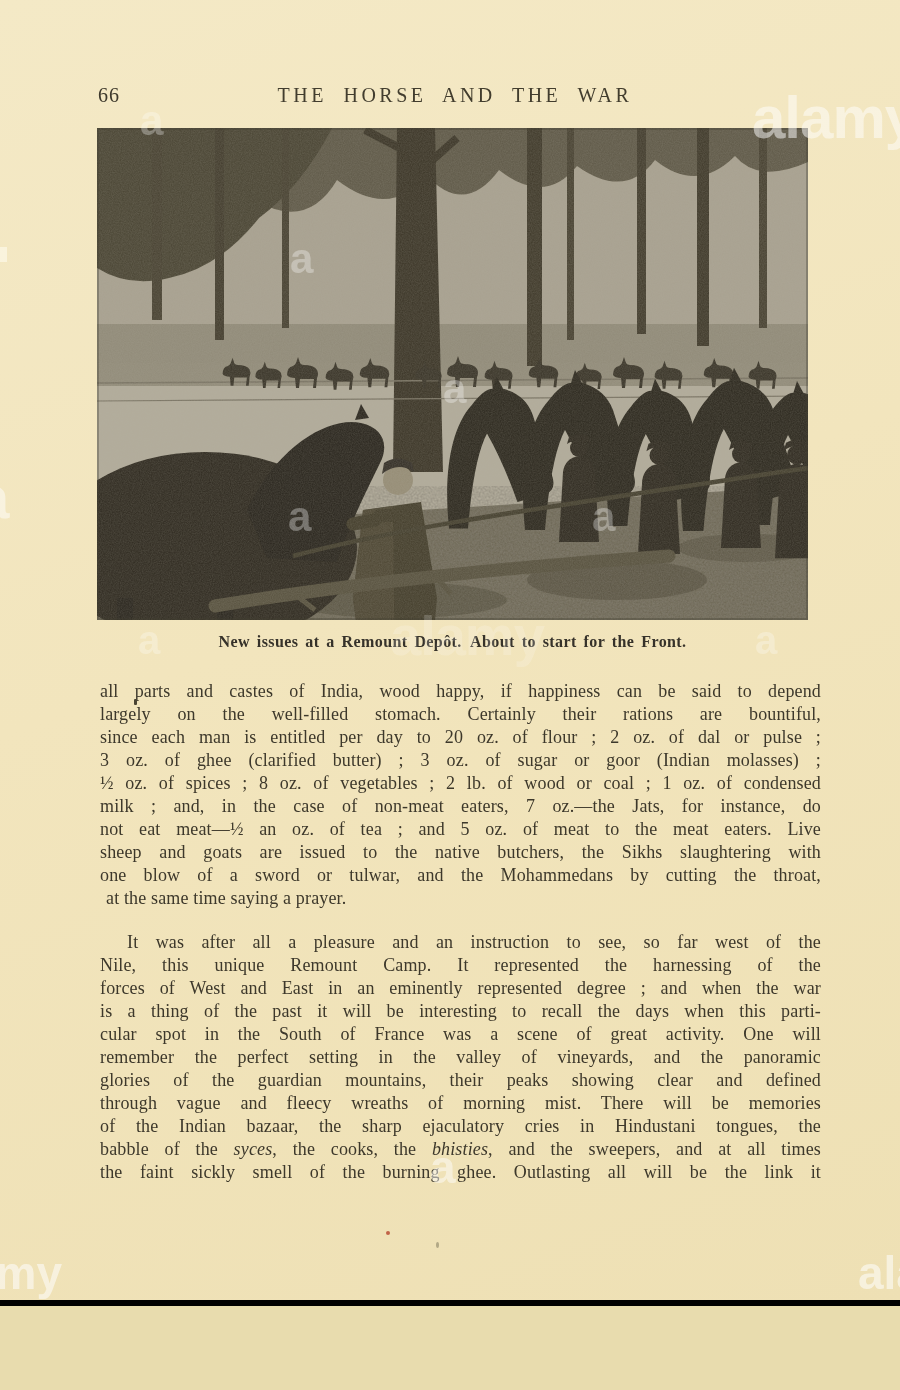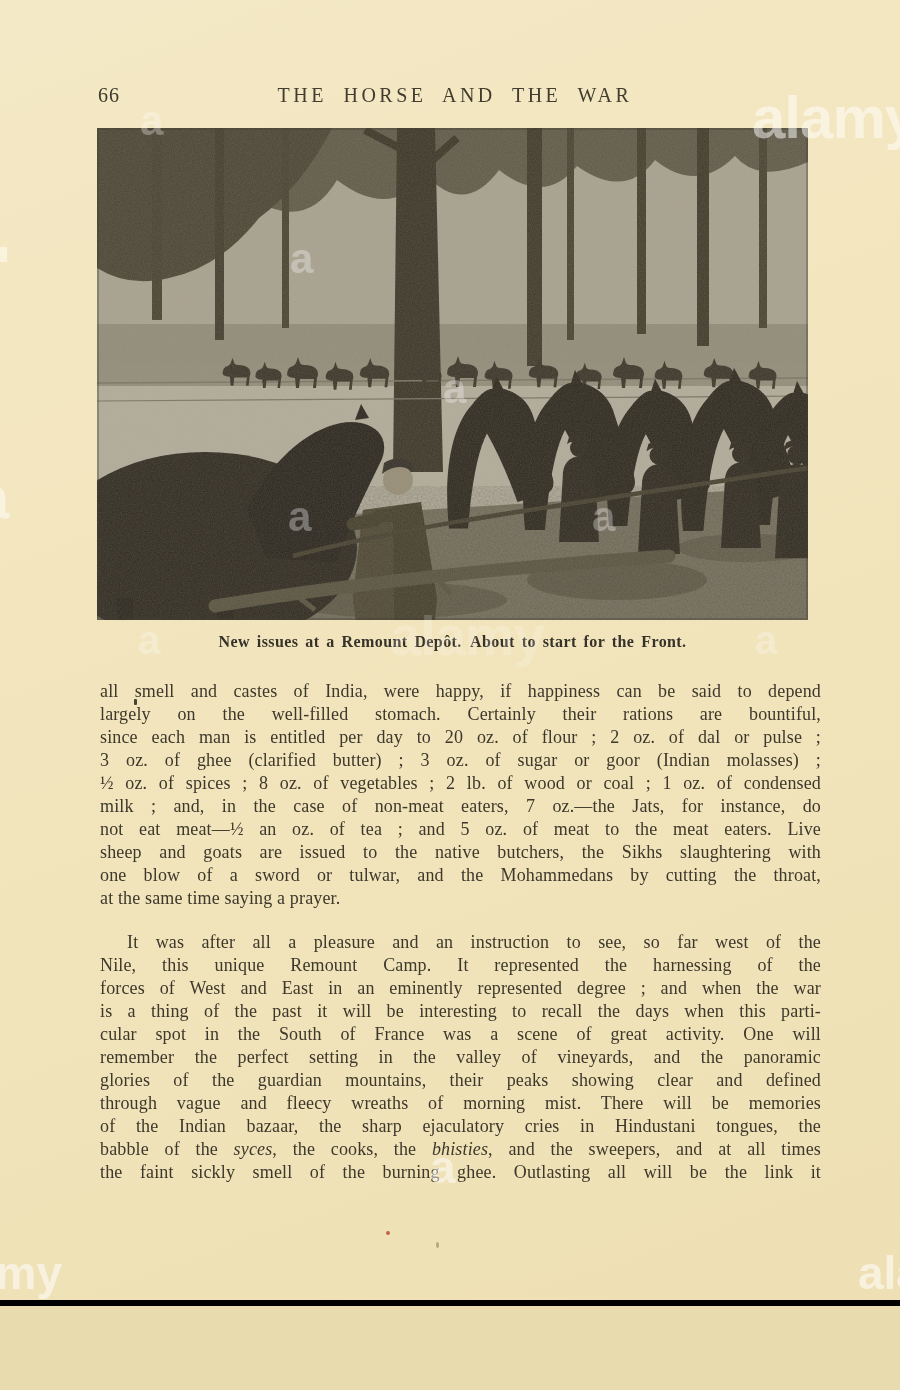--- a/index.html
+++ b/index.html
@@ -14,21 +14,21 @@
   
   .photo{position:absolute;left:97px;top:128px;width:711px;height:492px;}
   .photo svg{display:block;width:711px;height:492px;}
   
   .caption{position:absolute;left:97px;top:633px;width:711px;text-align:center;
            font-weight:bold;font-size:16px;letter-spacing:.4px;word-spacing:2.5px;color:#36322a;}
   
   .body{position:absolute;left:100px;top:680px;width:721px;font-size:18px;
         line-height:23px;color:#3d382b;letter-spacing:.15px;}
   .bl{text-align:justify;text-align-last:justify;height:23px;overflow:visible;}
-  .bl.lastline{text-align-last:left;}
+  .bl.lastline{text-align-last:left;margin-left:6px;}
   .bl.indent{text-indent:27px;margin-top:21px;}
   .bl i{font-style:italic;font-family:Liberation Serif, serif;}
   
   .wf{position:absolute;color:#fff;font-family:"Liberation Sans", sans-serif;
       font-weight:bold;pointer-events:none;line-height:1;}
   .wf0{left:752px;top:88px;font-size:60px;opacity:.5;letter-spacing:-1px;}
   .wf1{left:390px;top:608px;font-size:56px;opacity:.18;letter-spacing:-1px;}
   .wf2{left:140px;top:100px;font-size:42px;opacity:.30;}
   .wf3{left:290px;top:238px;font-size:42px;opacity:.32;}
   .wf4{left:443px;top:368px;font-size:42px;opacity:.32;}
@@ -159,21 +159,21 @@
       <path d="M200,468 l18,14 M340,450 l14,16" stroke="#5a5441" stroke-width="5"></path>
 
       <rect x="0" y="0" width="711" height="492" filter="url(#grain)" opacity="0.5"></rect>
       <rect x="1" y="1" width="709" height="490" fill="none" stroke="#433e30" stroke-opacity="0.35" stroke-width="2"></rect>
     </svg>
   </div>
 
   <div class="caption">New issues at a Remount Depôt. About to start for the Front.</div>
 
   <div class="body">
-      <div class="bl"><span>all smell and castes of India, were happy, if happiness can be said to depend</span></div>
+      <div class="bl"><span>all parts and castes of India, wood happy, if happiness can be said to depend</span></div>
       <div class="bl"><span>largely on the well-filled stomach. Certainly their rations are bountiful,</span></div>
       <div class="bl"><span>since each man is entitled per day to 20 oz. of flour ; 2 oz. of dal or pulse ;</span></div>
       <div class="bl"><span>3 oz. of ghee (clarified butter) ; 3 oz. of sugar or goor (Indian molasses) ;</span></div>
       <div class="bl"><span>½ oz. of spices ; 8 oz. of vegetables ; 2 lb. of wood or coal ; 1 oz. of condensed</span></div>
       <div class="bl"><span>milk ; and, in the case of non-meat eaters, 7 oz.—the Jats, for instance, do</span></div>
       <div class="bl"><span>not eat meat—½ an oz. of tea ; and 5 oz. of meat to the meat eaters. Live</span></div>
       <div class="bl"><span>sheep and goats are issued to the native butchers, the Sikhs slaughtering with</span></div>
       <div class="bl"><span>one blow of a sword or tulwar, and the Mohammedans by cutting the throat,</span></div>
       <div class="bl lastline"><span>at the same time saying a prayer.</span></div>
       <div class="bl indent"><span>It was after all a pleasure and an instruction to see, so far west of the</span></div>

